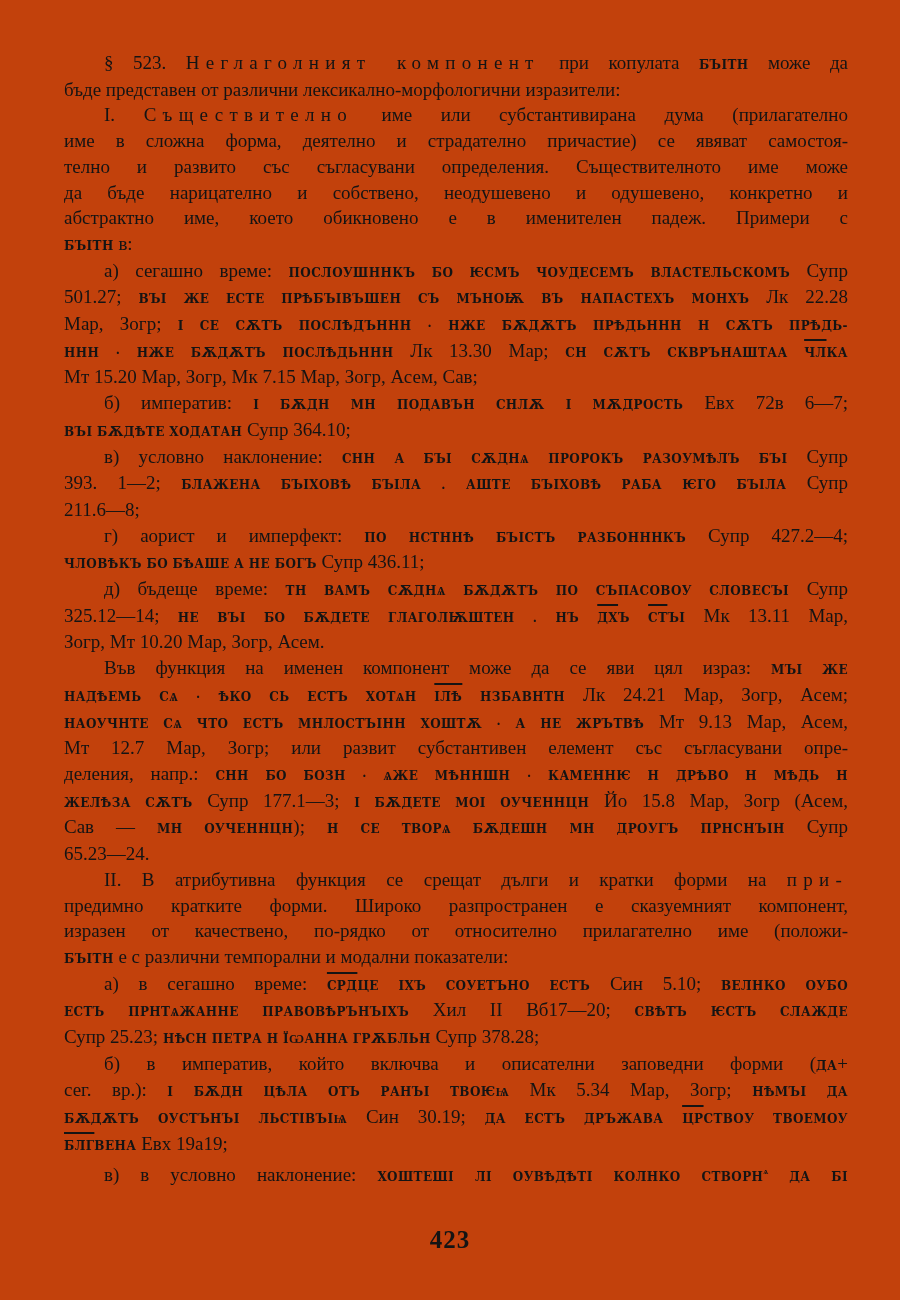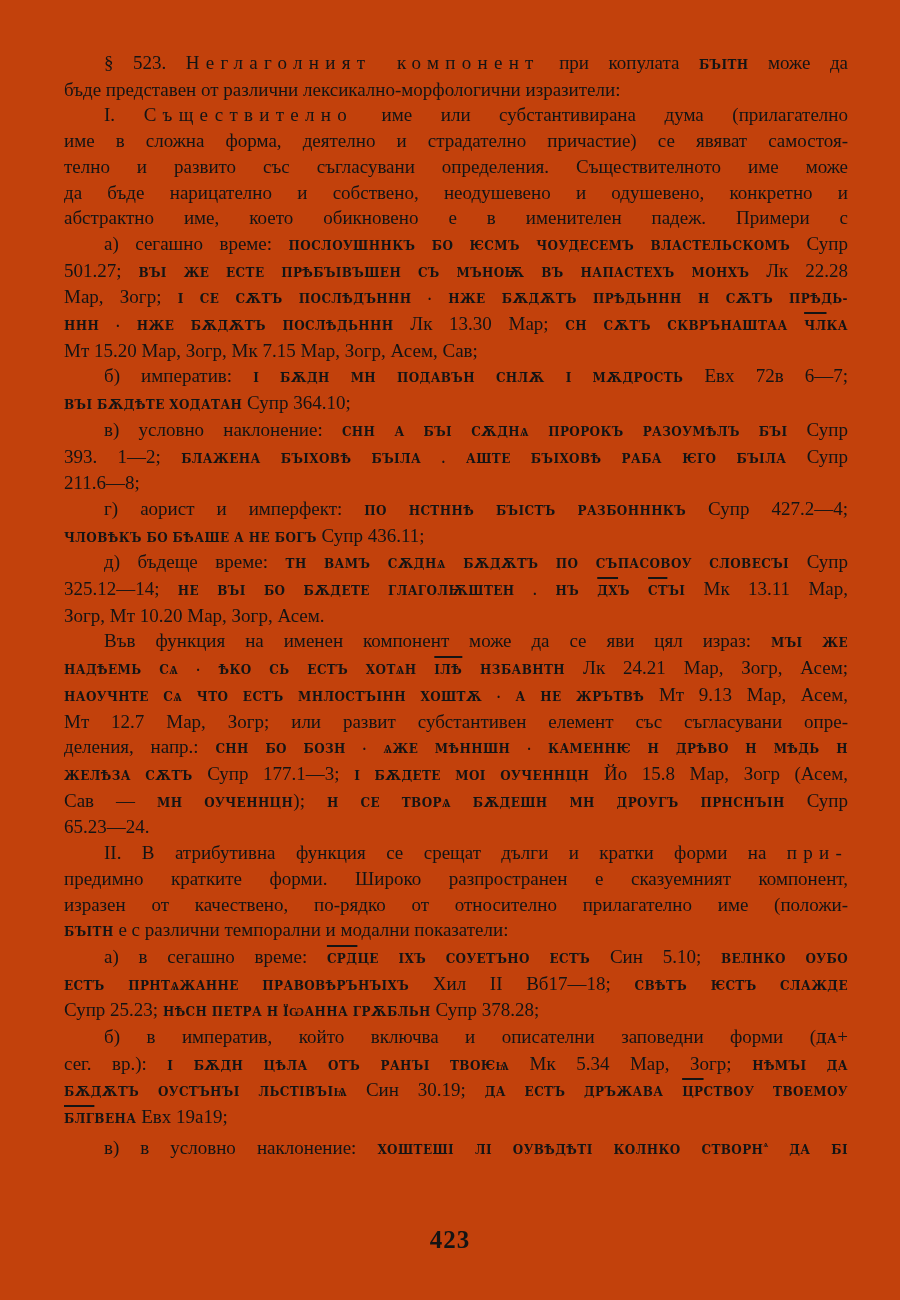--- a/index.html
+++ b/index.html
@@ -58,20 +58,21 @@
 
 <div class="page">
   <div class="textblock" id="textblock">
       <div class="line indent"><span>§ 523. </span><span class="ls">Неглаголният компонент</span><span> при копулата </span><span class="o">бъітн</span><span> може да</span></div>
       <div class="line last"><span>бъде представен от различни лексикално-морфологични изразители:</span></div>
       <div class="line indent"><span>I. </span><span class="ls">Съществително</span><span> име или субстантивирана дума (прилагателно</span></div>
       <div class="line"><span>име в сложна форма, деятелно и страдателно причастие) се явяват самостоя-</span></div>
       <div class="line"><span>телно и развито със съгласувани определения. Съществителното име може</span></div>
       <div class="line"><span>да бъде нарицателно и собствено, неодушевено и одушевено, конкретно и</span></div>
       <div class="line"><span>абстрактно име, което обикновено е в именителен падеж. Примери с</span></div>
+      <div class="line last"><span class="o">бъітн</span><span> в:</span></div>
       <div class="line indent"><span>а) сегашно време: </span><span class="o">послоушннкъ бо ѥсмъ чоудесемъ властельскомъ</span><span> Супр</span></div>
       <div class="line"><span>501.27; </span><span class="o">въі же есте прѣбъівъшен съ мъноѭ въ напастехъ монхъ</span><span> Лк 22.28</span></div>
       <div class="line"><span>Мар, Зогр; </span><span class="o">і се сѫтъ послѣдъннн · нже бѫдѫтъ прѣдьннн н сѫтъ прѣдь-</span></div>
       <div class="line"><span class="o">ннн · нже бѫдѫтъ послѣдьннн</span><span> Лк 13.30 Мар; </span><span class="o">сн сѫтъ скврънаштаа </span><span class="o t">чл</span><span class="o">ка</span></div>
       <div class="line last"><span>Мт 15.20 Мар, Зогр, Мк 7.15 Мар, Зогр, Асем, Сав;</span></div>
       <div class="line indent"><span>б) императив: </span><span class="o">і бѫдн мн подавън снлѫ і мѫдрость</span><span> Евх 72в 6—7;</span></div>
       <div class="line last"><span class="o">въі бѫдѣте ходатан</span><span> Супр 364.10;</span></div>
       <div class="line indent"><span>в) условно наклонение: </span><span class="o">снн а бъі сѫднѧ пророкъ разоумѣлъ бъі</span><span> Супр</span></div>
       <div class="line"><span>393. 1—2; </span><span class="o">блажена бъіховѣ бъіла . аште бъіховѣ раба ѥго бъіла</span><span> Супр</span></div>
       <div class="line last"><span>211.6—8;</span></div>
@@ -86,21 +87,21 @@
       <div class="line"><span>Мт 12.7 Мар, Зогр; или развит субстантивен елемент със съгласувани опре-</span></div>
       <div class="line"><span>деления, напр.: </span><span class="o">снн бо бозн · ѧже мѣнншн · каменнѥ н дрѣво н мѣдь н</span></div>
       <div class="line"><span class="o">желѣза сѫтъ</span><span> Супр 177.1—3; </span><span class="o">і бѫдете моі оученнцн</span><span> Йо 15.8 Мар, Зогр (Асем,</span></div>
       <div class="line"><span>Сав — </span><span class="o">мн оученнцн</span><span>); </span><span class="o">н се творѧ бѫдешн мн дроугъ прнснъін</span><span> Супр</span></div>
       <div class="line last"><span>65.23—24.</span></div>
       <div class="line indent"><span>II. В атрибутивна функция се срещат дълги и кратки форми на </span><span class="ls">при-</span></div>
       <div class="line"><span>предимно кратките форми. Широко разпространен е сказуемният компонент,</span></div>
       <div class="line"><span>изразен от качествено, по-рядко от относително прилагателно име (положи-</span></div>
       <div class="line last"><span class="o">бъітн</span><span> е с различни темпорални и модални показатели:</span></div>
       <div class="line indent"><span>а) в сегашно време: </span><span class="o t">срд</span><span class="o">це іхъ соуетъно естъ</span><span> Син 5.10; </span><span class="o">велнко оубо</span></div>
-      <div class="line"><span class="o">естъ прнтѧжанне правовѣрънъіхъ</span><span> Хил II Вб17—18; </span><span class="o">свѣтъ ѥстъ слажде</span></div>
+      <div class="line"><span class="o">естъ прнтѧжанне правовѣрънъіхъ</span><span> Хил II Вб17—20; </span><span class="o">свѣтъ ѥстъ слажде</span></div>
       <div class="line last"><span>Супр 25.23; </span><span class="o">нѣсн петра н їѡанна грѫбльн</span><span> Супр 378.28;</span></div>
       <div class="line indent"><span>б) в императив, който включва и описателни заповедни форми (</span><span class="o">да</span><span>+</span></div>
       <div class="line"><span>сег. вр.): </span><span class="o">і бѫдн цѣла отъ ранъі твоѥѩ</span><span> Мк 5.34 Мар, Зогр; </span><span class="o">нѣмъі да</span></div>
       <div class="line"><span class="o">бѫдѫтъ оустънъі льстівъіѩ</span><span> Син 30.19; </span><span class="o">да естъ дръжава </span><span class="o t">цр</span><span class="o">ствоу твоемоу</span></div>
       <div class="line last"><span class="o t">блг</span><span class="o">вена</span><span> Евх 19а19;</span></div>
       <div class="line indent"><span>в) в условно наклонение: </span><span class="o">хоштеші лі оувѣдѣті колнко створн</span><span class="o sup">ѧ</span><span class="o"> да бі</span></div>
     </div>
   <div class="pagenum">423</div>
 </div>
 

